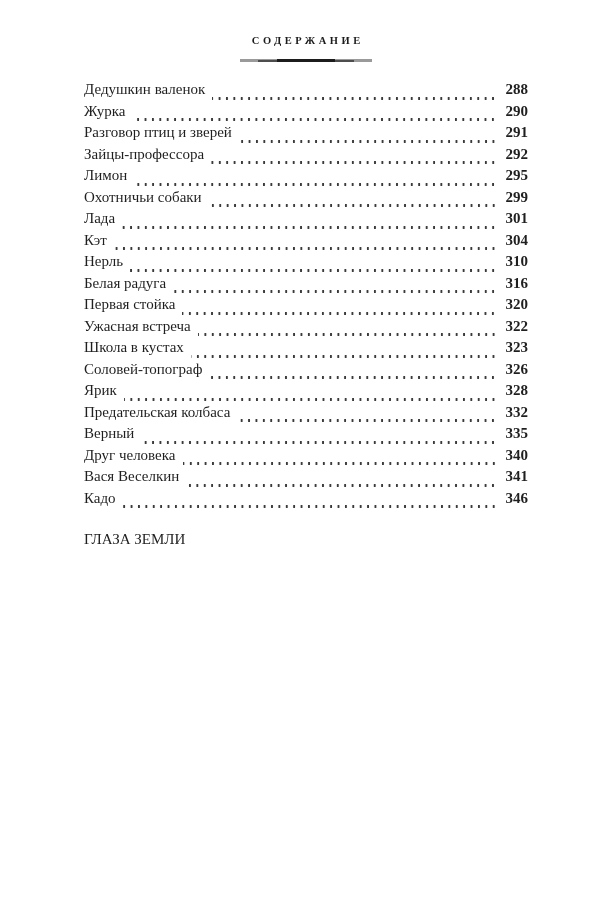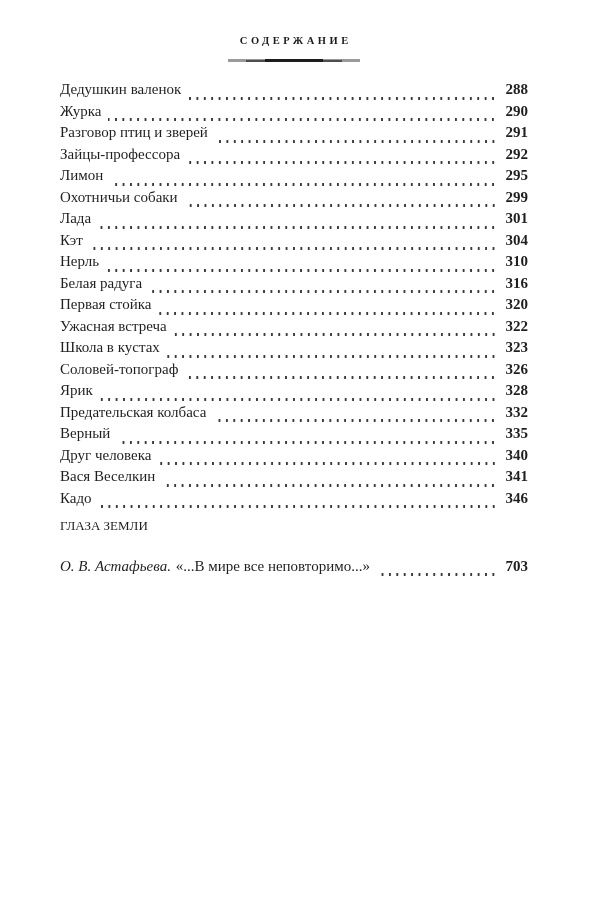--- a/index.html
+++ b/index.html
@@ -6,21 +6,21 @@
     margin: 0;
     padding: 0;
     background: #ffffff;
   }
   .page {
     position: relative;
     width: 600px;
     height: 900px;
     background: #ffffff;
     box-sizing: border-box;
-    padding: 35px 72px 0 60px;
+    padding: 35px 72px 0 84px;
     font-family: "Liberation Serif", "DejaVu Serif", serif;
     color: #1f1f1f;
     overflow: hidden;
   }
   
   .header {
     text-align: center;
   }
   .header-title {
     font-size: 10.5px;
@@ -88,23 +88,23 @@
     background-repeat: repeat-x;
     background-position: right bottom;
   }
   .row .pg {
     flex: 0 0 auto;
     min-width: 28px;
     text-align: right;
     font-weight: bold;
   }
   .section-heading {
-    margin-top: 6px;
+    margin-top: 20px;
     line-height: 21.5px;
-    font-size: 13px;
+    font-size: 15px;
     color: #1f1f1f;
   }
   .footer-row {
     margin-top: 19px;
   }
   .footer-author {
     font-style: italic;
     margin-right: 0.32em;
   }
 </style>
@@ -224,21 +224,16 @@
         <div class="row">
           <span class="t">Кадо</span>
           <span class="leader"></span>
           <span class="pg">346</span>
         </div>
       </div>
 
     <div class="section-heading">ГЛАЗА ЗЕМЛИ</div>
 
 
-    <div class="row footer-row">
-      <span class="t"><span class="footer-author">О. В. Астафьева.</span><span>«...В мире все неповторимо...»</span></span>
-      <span class="leader"></span>
-      <span class="pg">703</span>
-    </div>
 
   </div>
 
 </div>
 
 </body></html>

